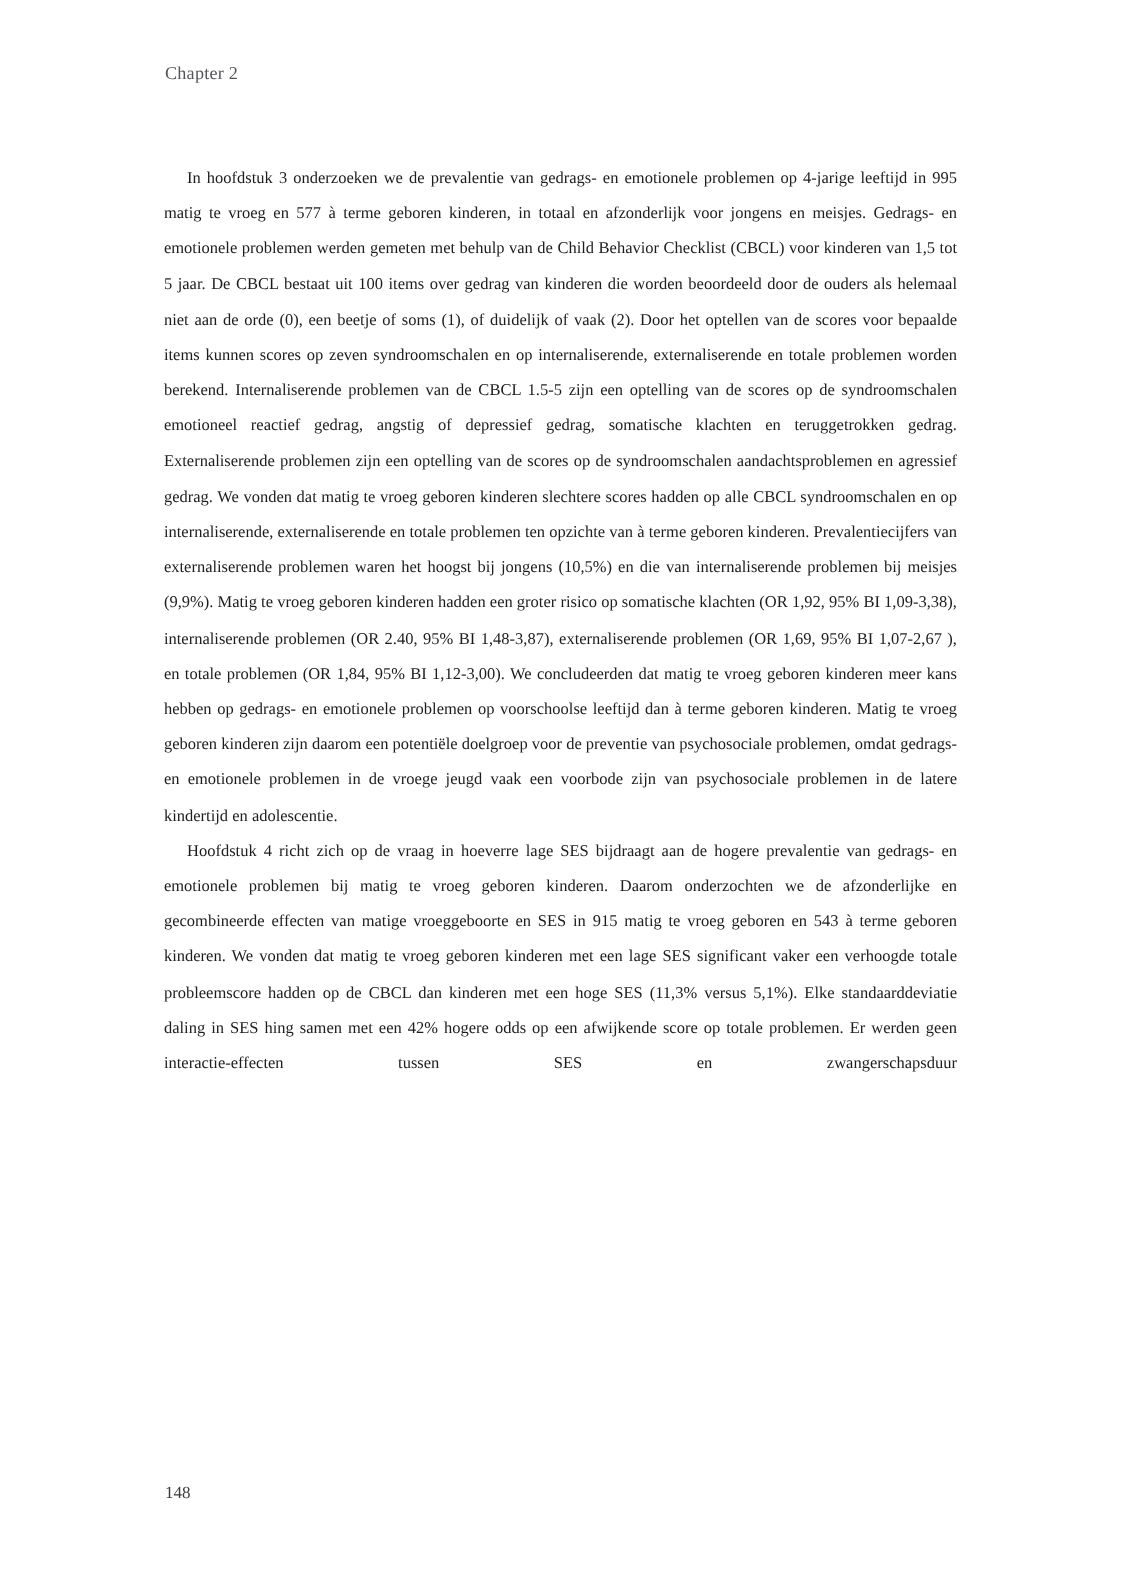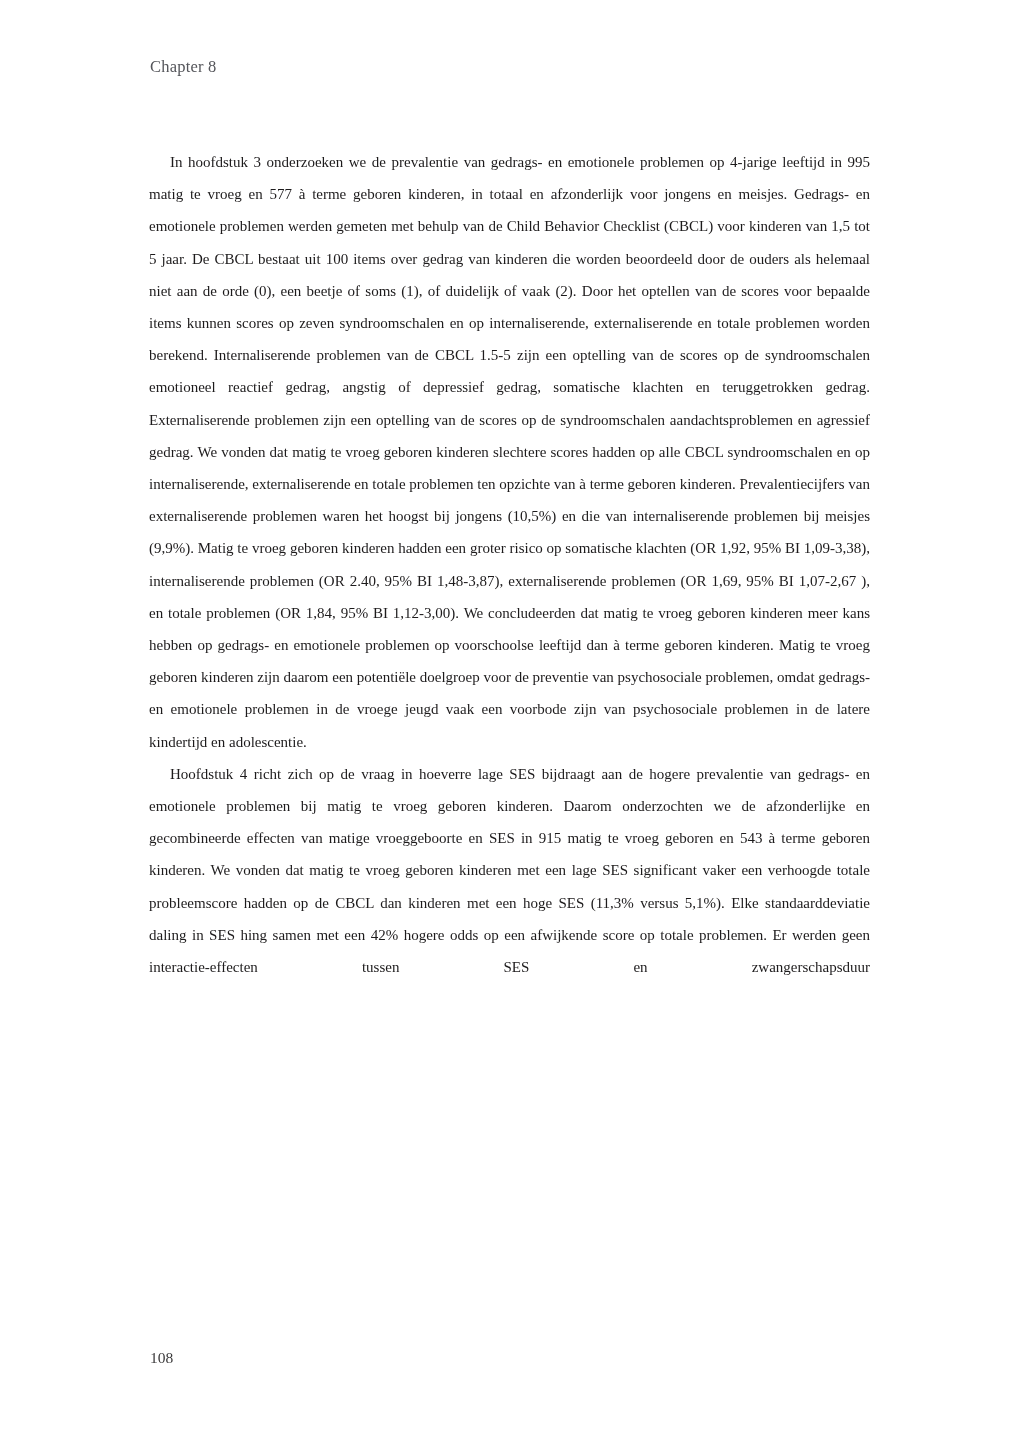--- a/index.html
+++ b/index.html
@@ -48,22 +48,22 @@
     top: 1349px;
     font-size: 15.5px;
     color: #3c3b3c;
   }
 </style>
 </head>
 <body>
 
 <div class="page">
 
-  <div class="chapter-header">Chapter 8</div>
+  <div class="chapter-header">Chapter 2</div>
 
   <div class="body-text">
     <p>In hoofdstuk 3 onderzoeken we de prevalentie van gedrags- en emotionele problemen op 4-jarige leeftijd in 995 matig te vroeg en 577 à terme geboren kinderen, in totaal en afzonderlijk voor jongens en meisjes. Gedrags- en emotionele problemen werden gemeten met behulp van de Child Behavior Checklist (CBCL) voor kinderen van 1,5 tot 5 jaar. De CBCL bestaat uit 100 items over gedrag van kinderen die worden beoordeeld door de ouders als helemaal niet aan de orde (0), een beetje of soms (1), of duidelijk of vaak (2). Door het optellen van de scores voor bepaalde items kunnen scores op zeven syndroomschalen en op internaliserende, externaliserende en totale problemen worden berekend. Internaliserende problemen van de CBCL 1.5-5 zijn een optelling van de scores op de syndroomschalen emotioneel reactief gedrag, angstig of depressief gedrag, somatische klachten en teruggetrokken gedrag. Externaliserende problemen zijn een optelling van de scores op de syndroomschalen aandachtsproblemen en agressief gedrag. We vonden dat matig te vroeg geboren kinderen slechtere scores hadden op alle CBCL syndroomschalen en op internaliserende, externaliserende en totale problemen ten opzichte van à terme geboren kinderen. Prevalentiecijfers van externaliserende problemen waren het hoogst bij jongens (10,5%) en die van internaliserende problemen bij meisjes (9,9%). Matig te vroeg geboren kinderen hadden een groter risico op somatische klachten (OR 1,92, 95% BI 1,09-3,38), internaliserende problemen (OR 2.40, 95% BI 1,48-3,87), externaliserende problemen (OR 1,69, 95% BI 1,07-2,67 ), en totale problemen (OR 1,84, 95% BI 1,12-3,00). We concludeerden dat matig te vroeg geboren kinderen meer kans hebben op gedrags- en emotionele problemen op voorschoolse leeftijd dan à terme geboren kinderen. Matig te vroeg geboren kinderen zijn daarom een potentiële doelgroep voor de preventie van psychosociale problemen, omdat gedrags- en emotionele problemen in de vroege jeugd vaak een voorbode zijn van psychosociale problemen in de latere kindertijd en adolescentie.</p>
     <p class="continues">Hoofdstuk 4 richt zich op de vraag in hoeverre lage SES bijdraagt aan de hogere prevalentie van gedrags- en emotionele problemen bij matig te vroeg geboren kinderen. Daarom onderzochten we de afzonderlijke en gecombineerde effecten van matige vroeggeboorte en SES in 915 matig te vroeg geboren en 543 à terme geboren kinderen. We vonden dat matig te vroeg geboren kinderen met een lage SES significant vaker een verhoogde totale probleemscore hadden op de CBCL dan kinderen met een hoge SES (11,3% versus 5,1%). Elke standaarddeviatie daling in SES hing samen met een 42% hogere odds op een afwijkende score op totale problemen. Er werden geen interactie-effecten tussen SES en zwangerschapsduur</p>
   </div>
 
-  <div class="page-number">108</div>
+  <div class="page-number">148</div>
 
 </div>
 
 </body></html>

